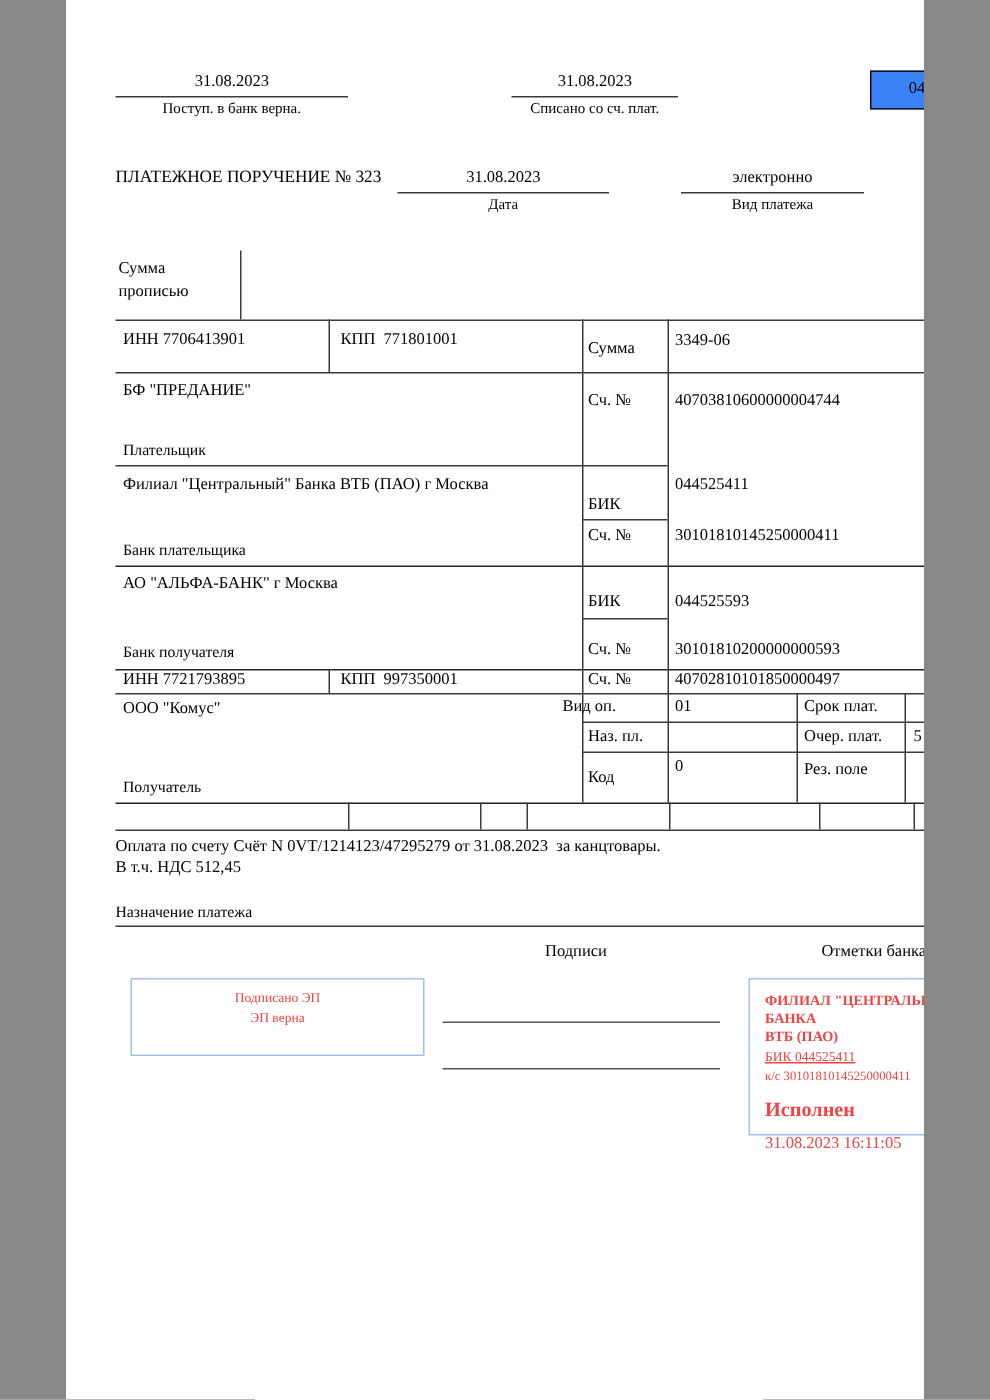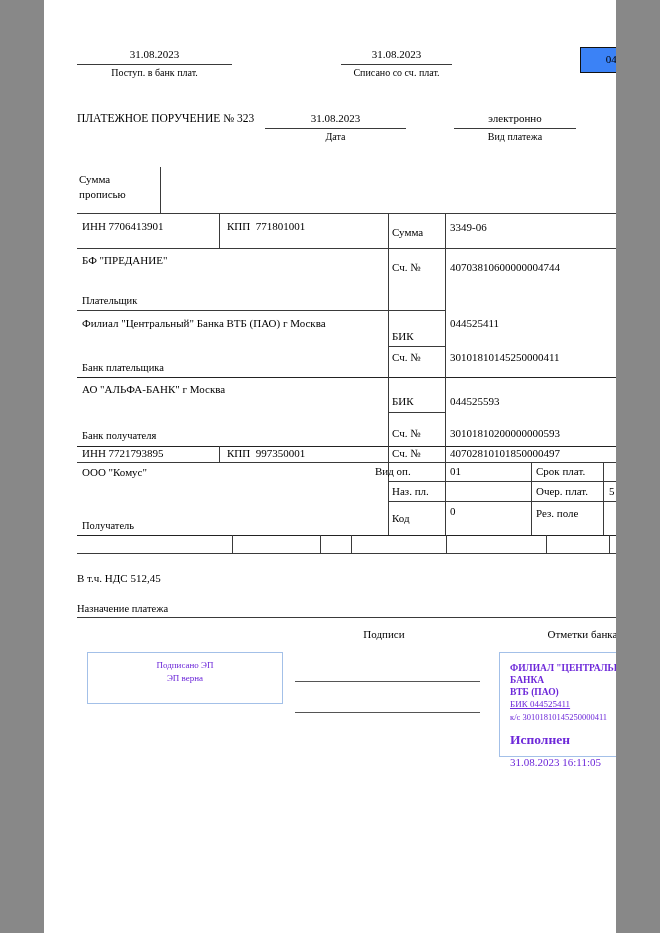--- a/index.html
+++ b/index.html
@@ -9,37 +9,37 @@
     margin:0 auto;overflow:hidden;
   }
   .t{position:absolute;font-size:11px;white-space:pre;}
   .t12{position:absolute;font-size:11.5px;white-space:pre;}
   .lbl{position:absolute;font-size:10px;white-space:pre;}
   .ctr{text-align:center;}
   .hl{position:absolute;height:0;border-top:1px solid #3a3a3a;}
   .hl2{position:absolute;height:0;border-top:1.5px solid #222;}
   .vl{position:absolute;width:0;border-left:1px solid #3a3a3a;}
   .box{position:absolute;border:1.5px solid #111;background:#3b82f6;}
-  .stamp{position:absolute;border:1px solid #a3c0e8;color:#6d28d9;}
+  .stamp{position:absolute;border:1px solid #a3c0e8;color:#ef4444;}
   .stamp .s-small{font-size:9px;}
   .stamp .s-name{font-size:12.5px;font-weight:bold;margin-top:3px;}
   .bstamp-line{font-size:9.5px;font-weight:600;line-height:12px;}
   .bstamp-bik{font-size:9px;line-height:13px;text-decoration:underline;}
   .bstamp-corr{font-size:8.5px;line-height:13px;}
   .bstamp-status{font-size:13.5px;font-weight:bold;margin-top:8px;}
   .bstamp-dt{font-size:11px;margin-top:8px;}
 </style>
 </head>
 <body>
 
 <div class="page">
 
   <div class="t ctr" style="left:33px;top:48px;width:155px;">31.08.2023</div>
   <div class="hl" style="left:33px;top:64px;width:155px;"></div>
-  <div class="lbl ctr" style="left:33px;top:67px;width:155px;">Поступ. в банк плат.</div>
+  <div class="lbl ctr" style="left:33px;top:67px;width:155px;">Поступ. в банк верна.</div>
 
   <div class="t ctr" style="left:297px;top:48px;width:111px;">31.08.2023</div>
   <div class="hl" style="left:297px;top:64px;width:111px;"></div>
   <div class="lbl ctr" style="left:297px;top:67px;width:111px;">Списано со сч. плат.</div>
 
   <div class="box" style="left:536px;top:47px;width:88px;height:24px;">
     <div class="t ctr" style="left:0;top:5px;width:88px;">0401060</div>
   </div>
 
   <div class="t12" style="left:33px;top:112px;">ПЛАТЕЖНОЕ ПОРУЧЕНИЕ № 323</div>
@@ -114,20 +114,21 @@
   <div class="t" style="left:406px;top:465px;">01</div>
   <div class="t" style="left:492px;top:465px;">Срок плат.</div>
   <div class="t" style="left:348px;top:485px;">Наз. пл.</div>
   <div class="t" style="left:492px;top:485px;">Очер. плат.</div>
   <div class="t" style="left:565px;top:485px;">5</div>
   <div class="t" style="left:348px;top:512px;">Код</div>
   <div class="t" style="left:406px;top:505px;">0</div>
   <div class="t" style="left:492px;top:507px;">Рез. поле</div>
   <div class="lbl" style="left:38px;top:520px;font-size:10.5px;">Получатель</div>
 
+  <div class="t" style="left:33px;top:558px;">Оплата по счету Счёт N 0VT/1214123/47295279 от 31.08.2023  за канцтовары.</div>
   <div class="t" style="left:33px;top:572px;">В т.ч. НДС 512,45</div>
   <div class="lbl" style="left:33px;top:603px;font-size:10.5px;">Назначение платежа</div>
   <div class="hl" style="left:33px;top:617px;width:594px;"></div>
 
   <div class="t ctr" style="left:255px;top:628px;width:170px;">Подписи</div>
   <div class="t ctr" style="left:450px;top:628px;width:177px;">Отметки банка</div>
 
   <div class="hl" style="left:251px;top:681px;width:185px;border-top-color:#555;"></div>
   <div class="hl" style="left:251px;top:712px;width:185px;border-top-color:#555;"></div>
 

